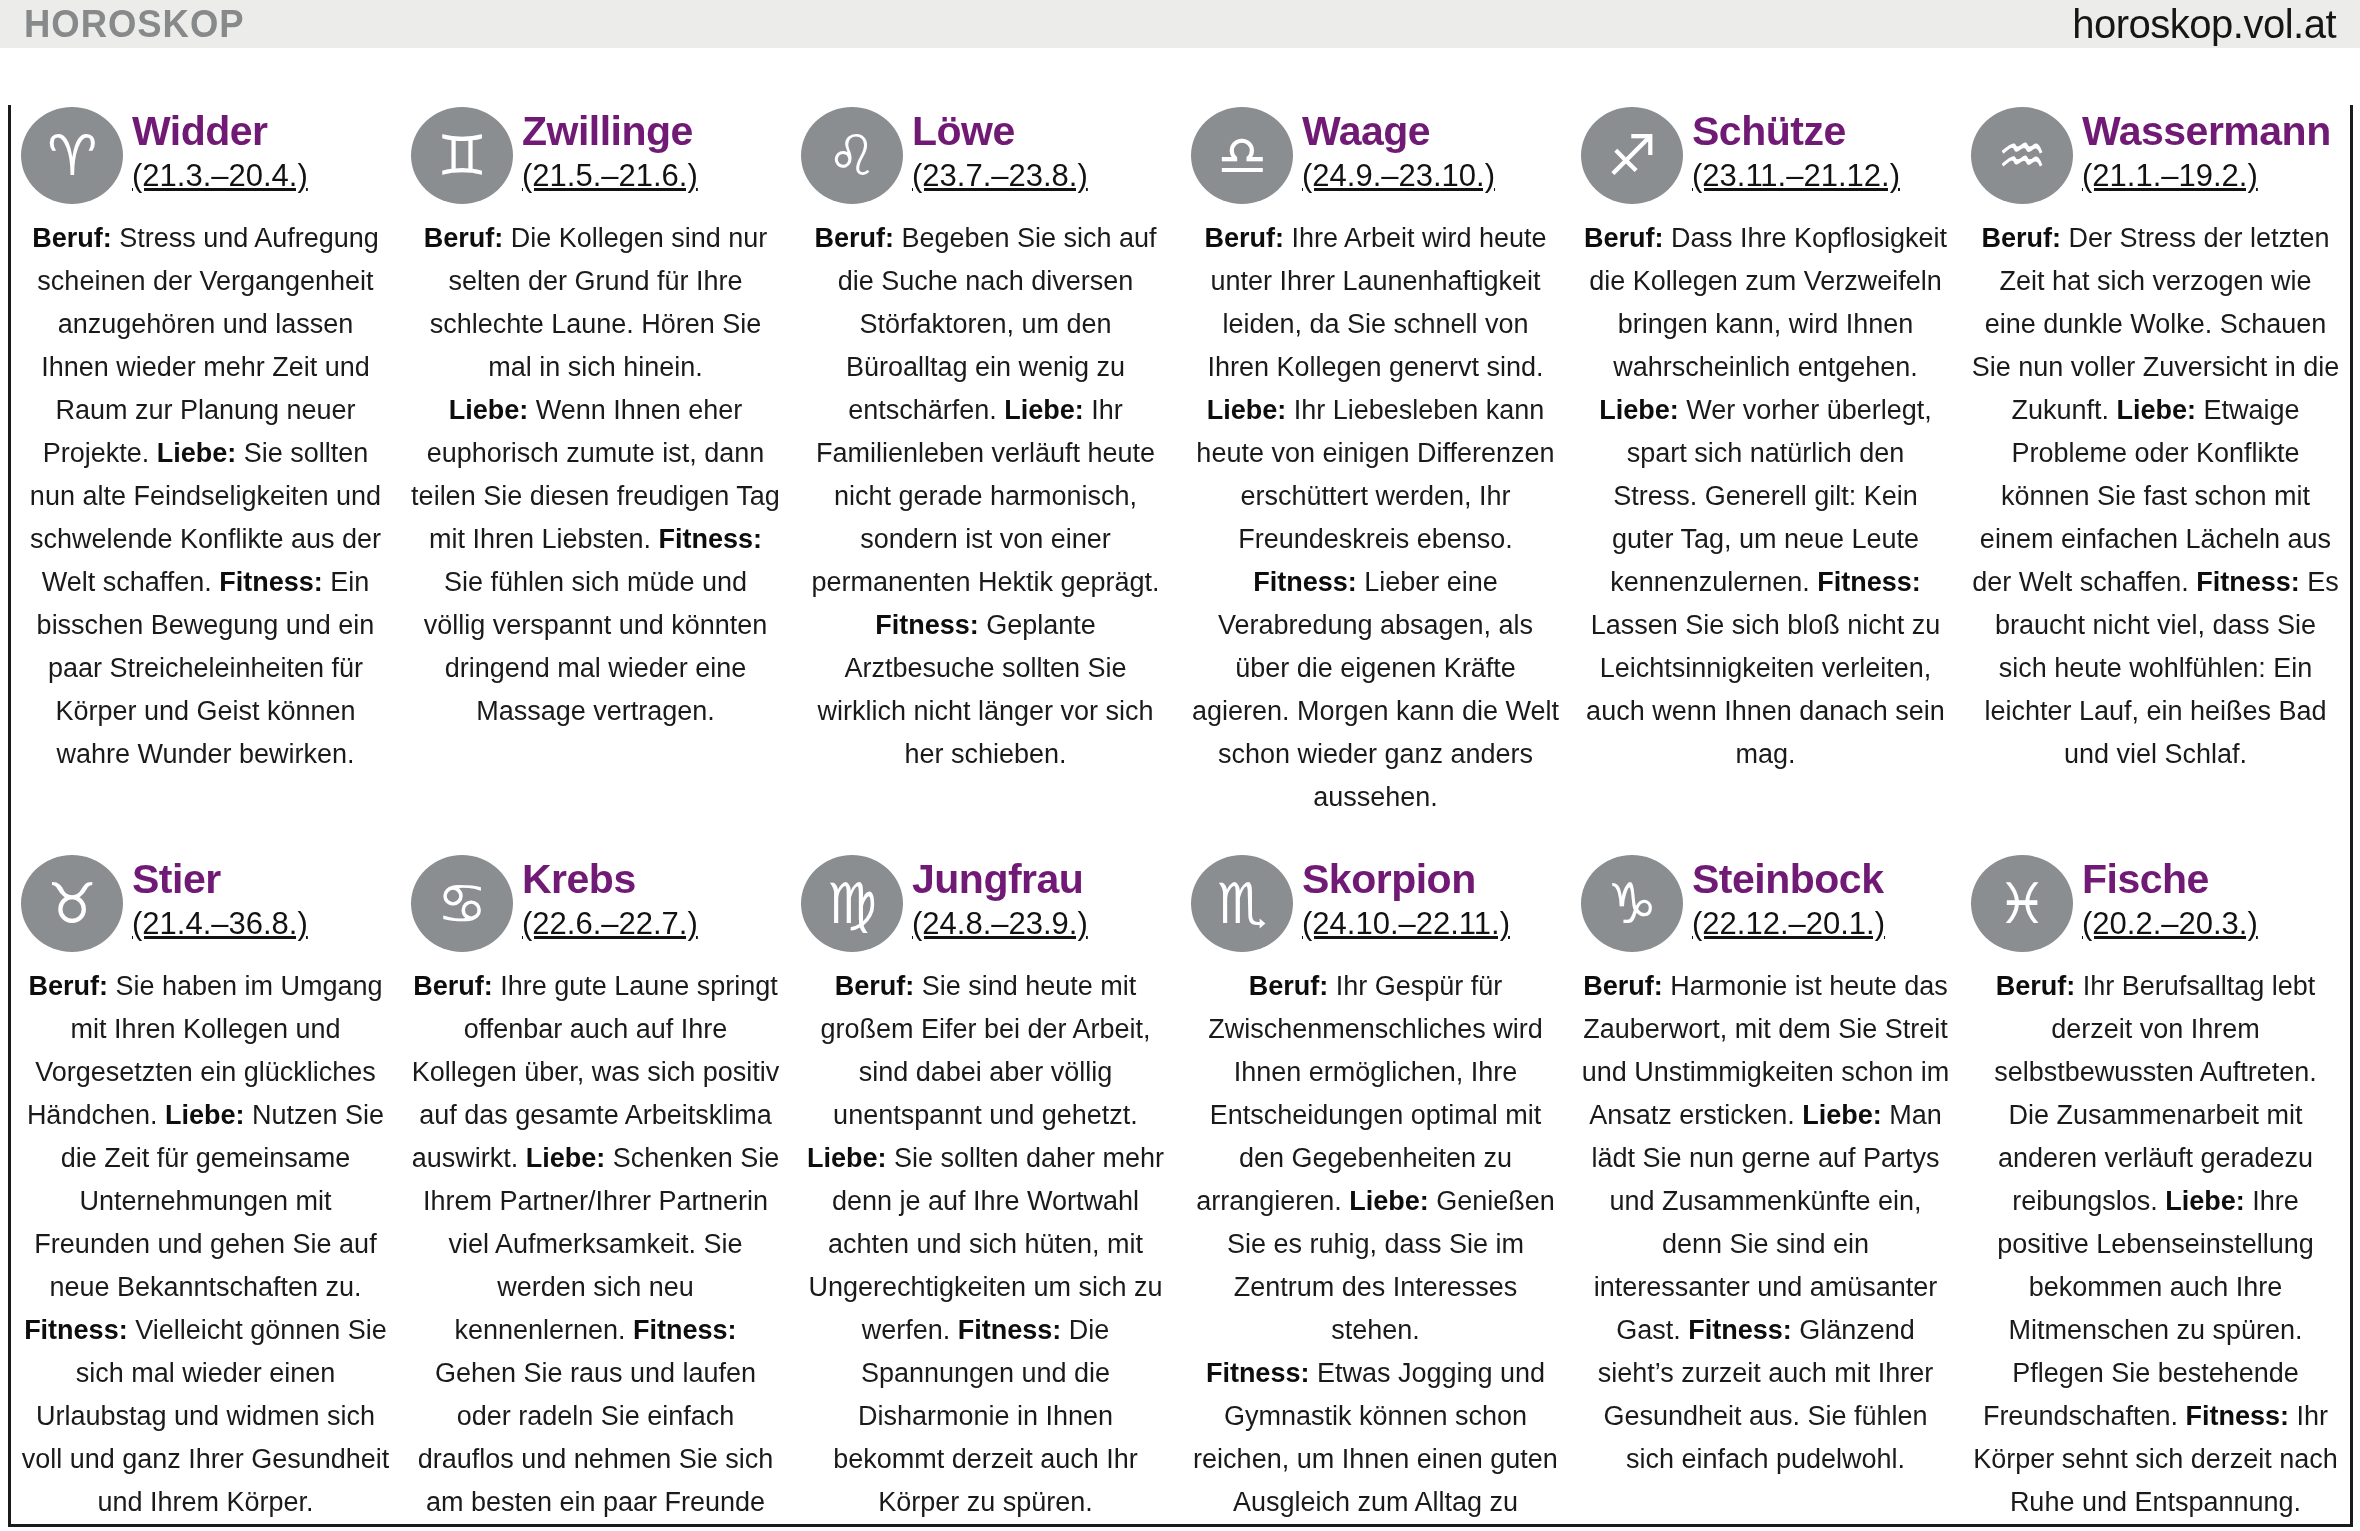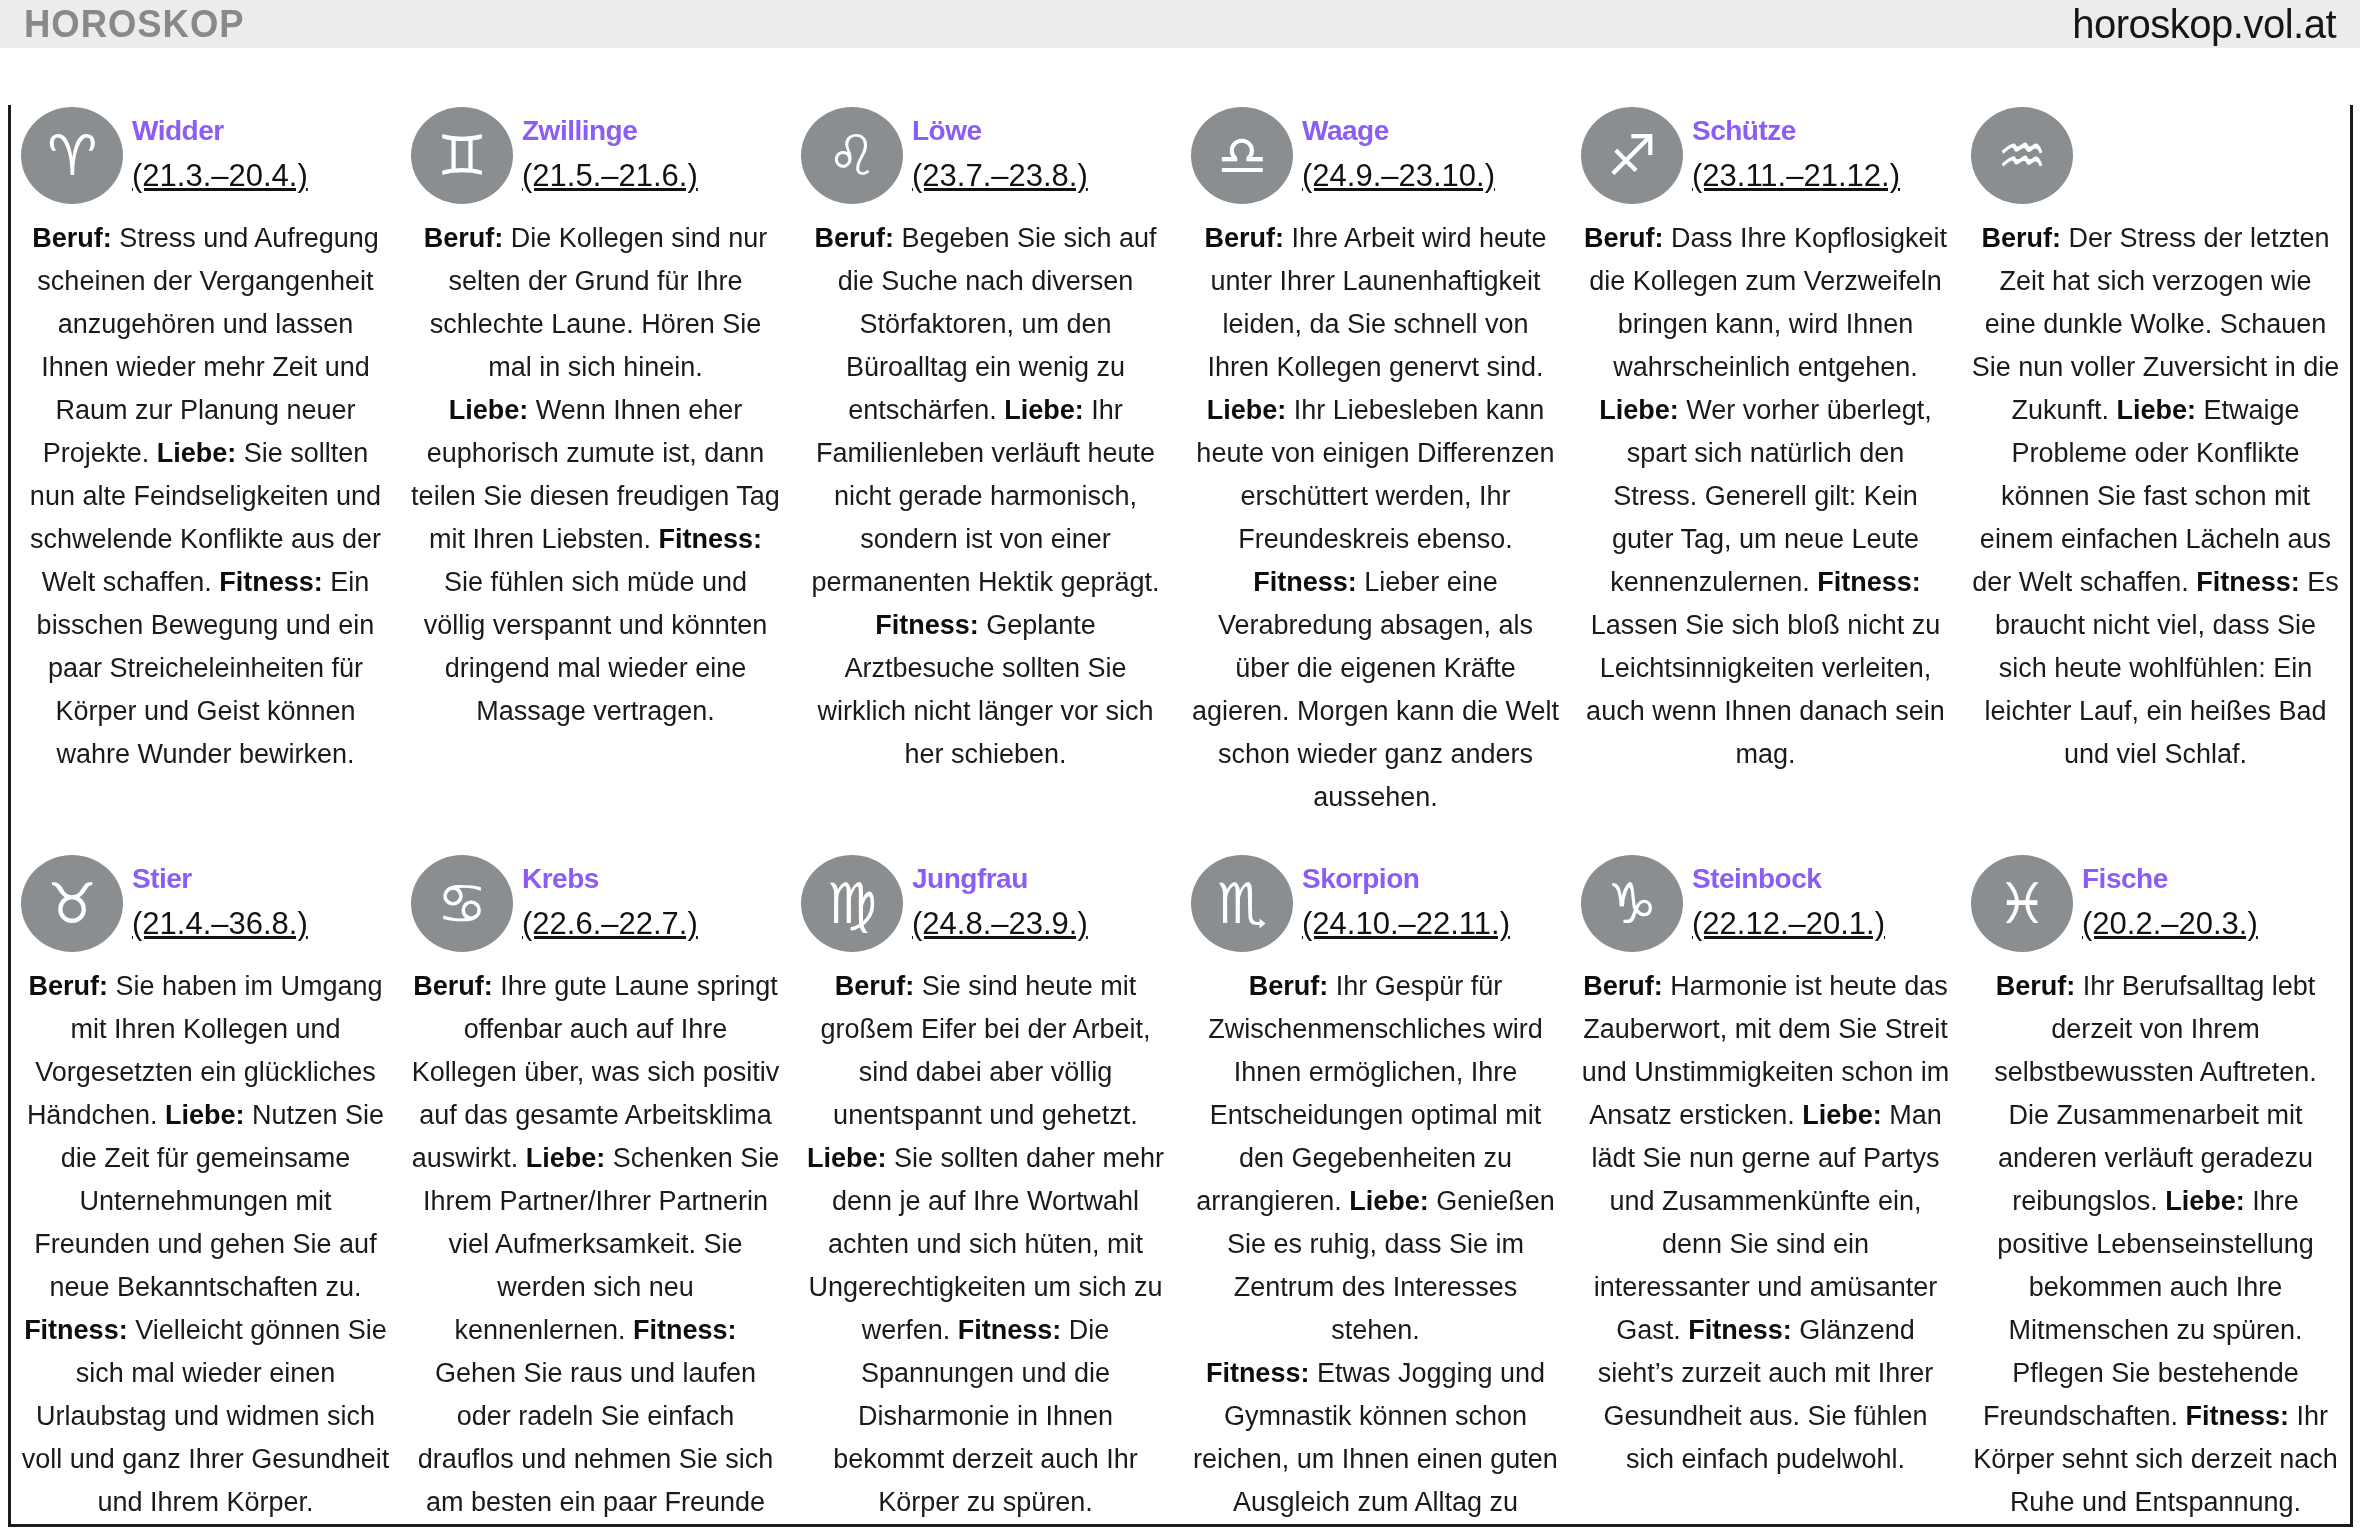--- a/index.html
+++ b/index.html
@@ -75,25 +75,25 @@
   }
   .glyph {
     font-family: "DejaVu Sans", sans-serif;
     font-size: 56px;
     line-height: 1;
     color: #ffffff;
   }
   .titles { padding-top: 2px; min-width: 0; }
   .name {
     margin: 0;
-    font-size: 28px;
+    font-size: 41px;
     line-height: 44px;
     font-weight: 700;
     letter-spacing: -0.5px;
-    color: #8b5cf6;
+    color: #701a75;
   }
   .dates {
     margin-top: 6px;
     font-size: 31px;
     line-height: 34px;
     color: #121212;
     text-decoration: underline;
   }
   .body {
     margin: 12px 0 0 0;
@@ -177,20 +177,24 @@
       </div>
     </div>
     <p class="body"><strong>Beruf:</strong> <span>Dass Ihre Kopflosigkeit die Kollegen zum Verzweifeln bringen kann, wird Ihnen wahrscheinlich entgehen.</span> <strong>Liebe:</strong> <span>Wer vorher überlegt, spart sich natürlich den Stress. Generell gilt: Kein guter Tag, um neue Leute kennenzulernen.</span> <strong>Fitness:</strong> <span>Lassen Sie sich bloß nicht zu Leichtsinnigkeiten verleiten, auch wenn Ihnen danach sein mag.</span> </p>
   </article>
 
   <article class="card">
     <div class="card-head">
       <div class="badge">
         <span class="glyph">♒</span>
       </div>
+      <div class="titles">
+        <h2 class="name">Wassermann</h2>
+        <div class="dates">(21.1.–19.2.)</div>
+      </div>
     </div>
     <p class="body"><strong>Beruf:</strong> <span>Der Stress der letzten Zeit hat sich verzogen wie eine dunkle Wolke. Schauen Sie nun voller Zuversicht in die Zukunft.</span> <strong>Liebe:</strong> <span>Etwaige Probleme oder Konflikte können Sie fast schon mit einem einfachen Lächeln aus der Welt schaffen.</span> <strong>Fitness:</strong> <span>Es braucht nicht viel, dass Sie sich heute wohlfühlen: Ein leichter Lauf, ein heißes Bad und viel Schlaf.</span> </p>
   </article>
 
   <article class="card">
     <div class="card-head">
       <div class="badge">
         <span class="glyph">♉</span>
       </div>
       <div class="titles">

